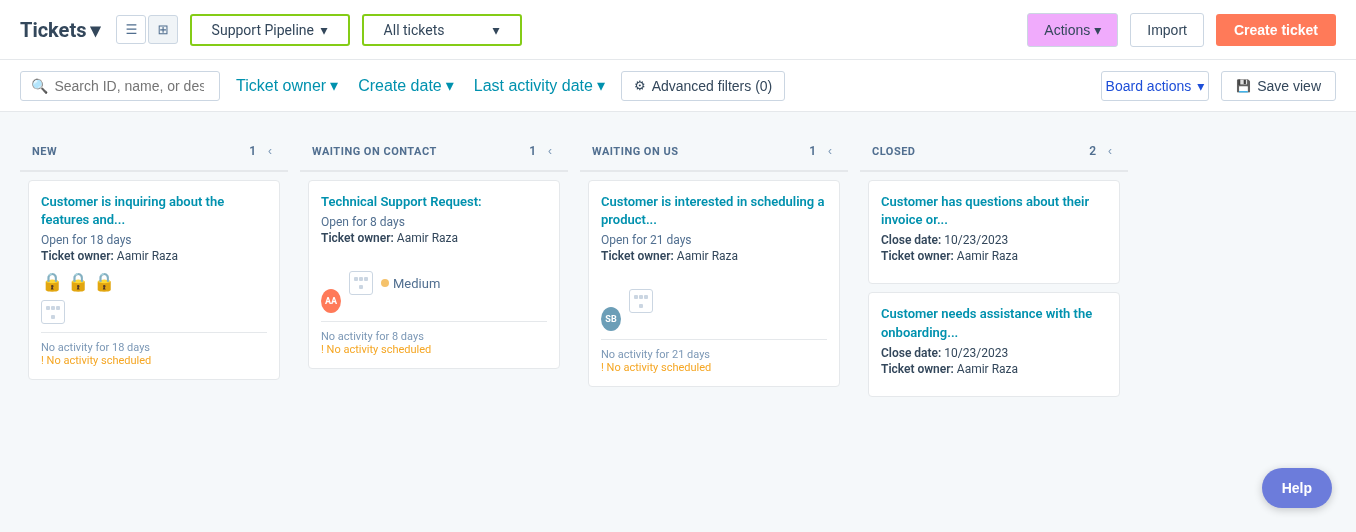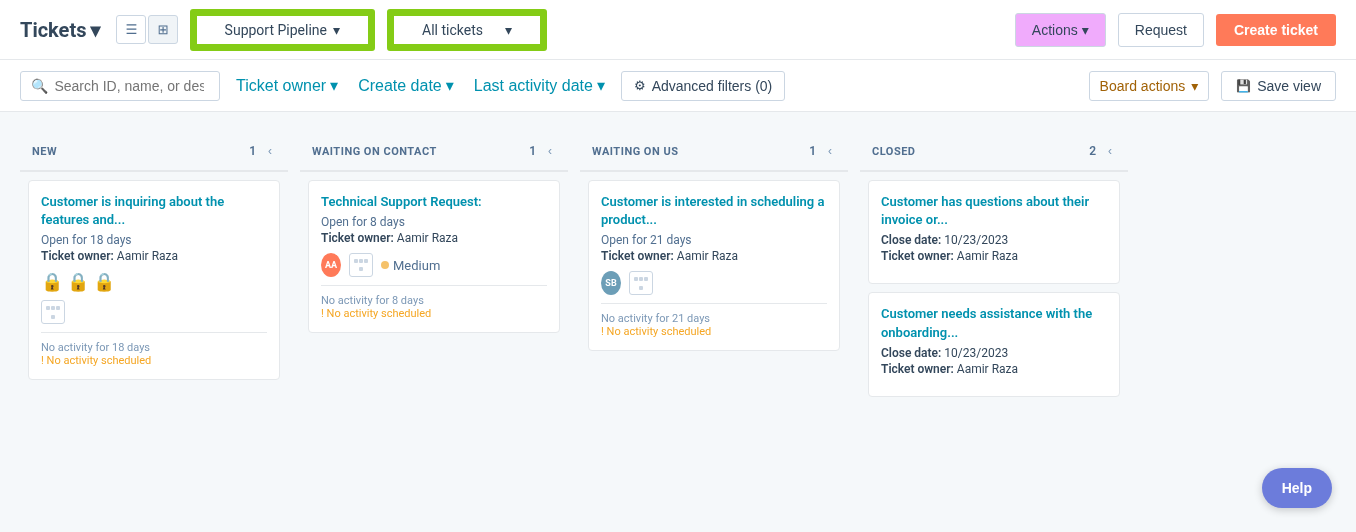--- a/index.html
+++ b/index.html
@@ -12,21 +12,21 @@
     }
     .app-title {
       font-size: 20px; font-weight: 700; color: #33475b; display: flex; align-items: center; gap: 4px;
     }
     .view-toggles { display: flex; gap: 2px; margin-left: 4px; }
     .view-toggle-btn {
       border: 1px solid #cbd6e2; background: #fff; border-radius: 3px; padding: 6px 8px;
       cursor: pointer; color: #516f90; display: flex; align-items: center; justify-content: center;
     }
     .pipeline-select, .tickets-select {
-      border: 7px solid #84cc16; border-radius: 3px; padding: 6px 28px;
+      border: 2px solid #84cc16; border-radius: 3px; padding: 6px 20px;
       background: #fff; color: #33475b; cursor: pointer; display: flex; align-items: center; gap: 6px;
       min-width: 160px; justify-content: space-between;
     }
     .spacer { flex: 1; }
     .actions-btn {
       border: 1px solid #cbd6e2; background: #f0abfc; border-radius: 3px; padding: 8px 16px;
       cursor: pointer; color: #33475b; font-size: 14px; display: flex; align-items: flex-start; gap: 4px;
     }
     .import-btn {
       border: 1px solid #cbd6e2; background: #fff; border-radius: 3px; padding: 8px 16px;
@@ -53,21 +53,21 @@
     .filter-btn {
       border: none; background: none; cursor: pointer; color: #0091ae; font-size: 16px;
       font-weight: 500; display: flex; align-items: center; gap: 4px; padding: 6px 4px;
     }
     .adv-filters-btn {
       display: flex; align-items: center; gap: 6px; border: 1px solid #cbd6e2; border-radius: 3px;
       padding: 6px 12px; background: #fff; cursor: pointer; color: #33475b; font-size: 14px;
     }
     .board-actions-btn {
       display: flex; align-items: center; gap: 6px; border: 1px solid #cbd6e2; border-radius: 3px;
-      padding: 6px 10px; background: #fff; cursor: pointer; color: #a16207; font-size: 14px; font-weight: 500;
+      padding: 6px 4px; background: #fff; cursor: pointer; color: #1d4ed8; font-size: 14px; font-weight: 500;
     }
     .save-view-btn {
       display: flex; align-items: center; gap: 6px; border: 1px solid #cbd6e2; border-radius: 3px;
       padding: 6px 14px; background: #fff; cursor: pointer; color: #33475b; font-size: 14px;
     }
 
     
     .board {
       display: flex; gap: 0; padding: 20px; overflow-x: auto; align-items: flex-start; min-height: calc(100vh - 130px);
     }
@@ -99,21 +99,21 @@
     .card-title {
       font-size: 13px; font-weight: 600; color: #0091ae; margin-bottom: 4px; line-height: 1.4;
     }
     .card-meta { font-size: 12px; color: #516f90; margin-bottom: 2px; }
     .card-owner { font-size: 12px; color: #33475b; margin-bottom: 8px; }
     .card-owner span { font-weight: 600; }
     .card-footer { display: flex; align-items: center; gap: 8px; margin-top: 8px; flex-wrap: wrap; }
     .avatar-circle {
       width: 20px; height: 24px; border-radius: 50%; background: #516f90;
       display: flex; align-items: center; justify-content: center; font-size: 9px;
-      font-weight: 700; color: #fff; flex-shrink: 0;
+      font-weight: 700; color: #fff; flex-shrink: 0; margin-top: 36px;
     }
     .avatar-aa { background: #ff7a59; }
     .avatar-sb { background: #6c9eb7; }
     .avatar-grid {
       width: 24px; height: 24px; border: 1px solid #cbd6e2; border-radius: 3px;
       display: flex; flex-wrap: wrap; align-items: center; justify-content: center;
       gap: 1px; padding: 3px; background: #fff;
     }
     .avatar-grid-dot { width: 4px; height: 4px; background: #cbd6e2; border-radius: 1px; }
     .priority-badge {
@@ -157,21 +157,21 @@
   <div class="tickets-select">
     <span>All tickets</span>
     <span>▾</span>
   </div>
   <div class="spacer"></div>
   <button class="actions-btn">
     <span>Actions</span>
     <span>▾</span>
   </button>
   <button class="import-btn">
-    <span>Request</span>
+    <span>Import</span>
   </button>
   <button class="create-ticket-btn">
     <span>Create ticket</span>
   </button>
 </div>
 
 <div class="filter-bar">
   <div class="search-box">
     <span class="search-icon">🔍</span>
     <input type="text" placeholder="Search ID, name, or desc..." style="">

